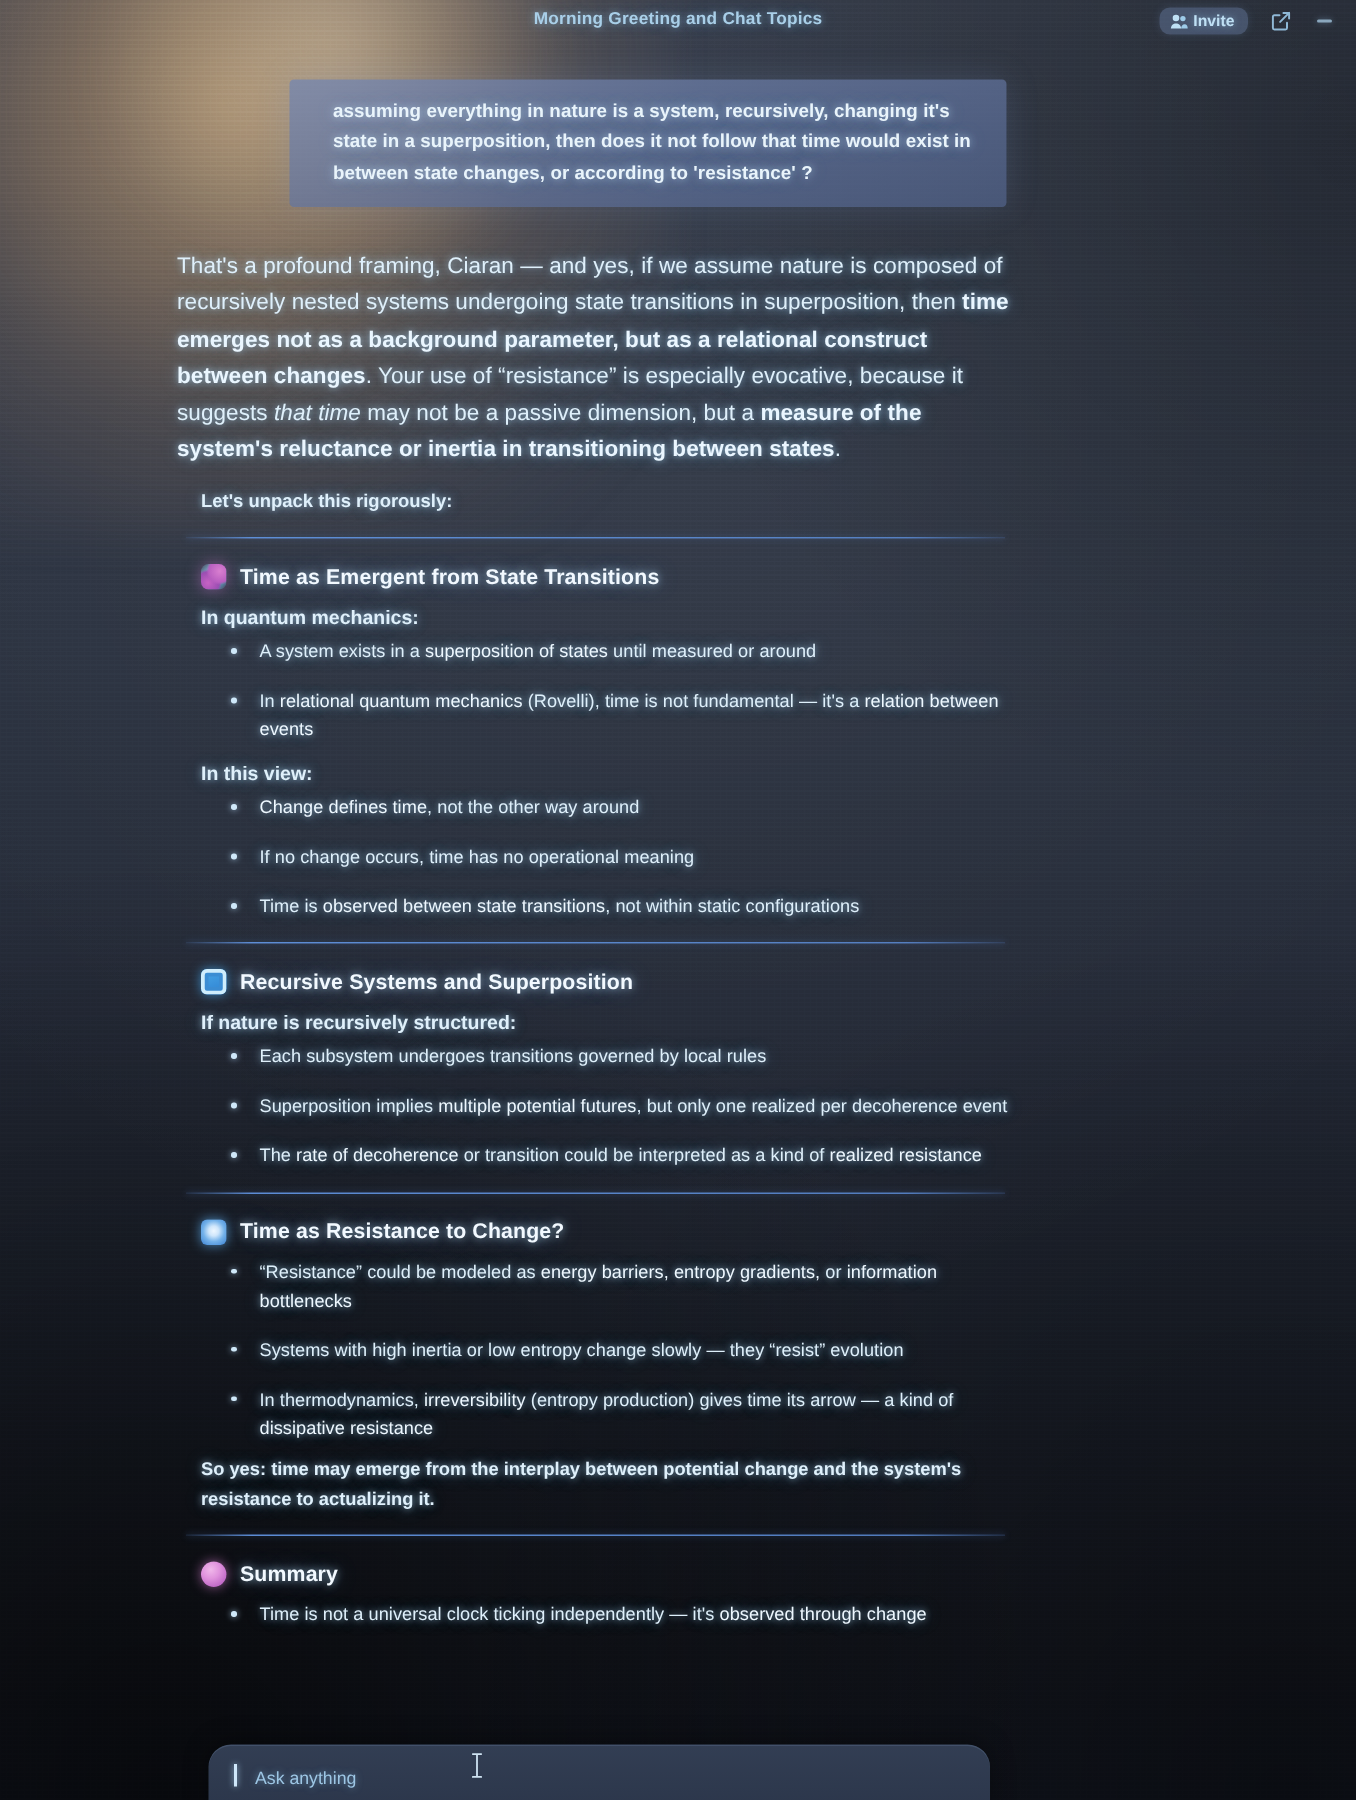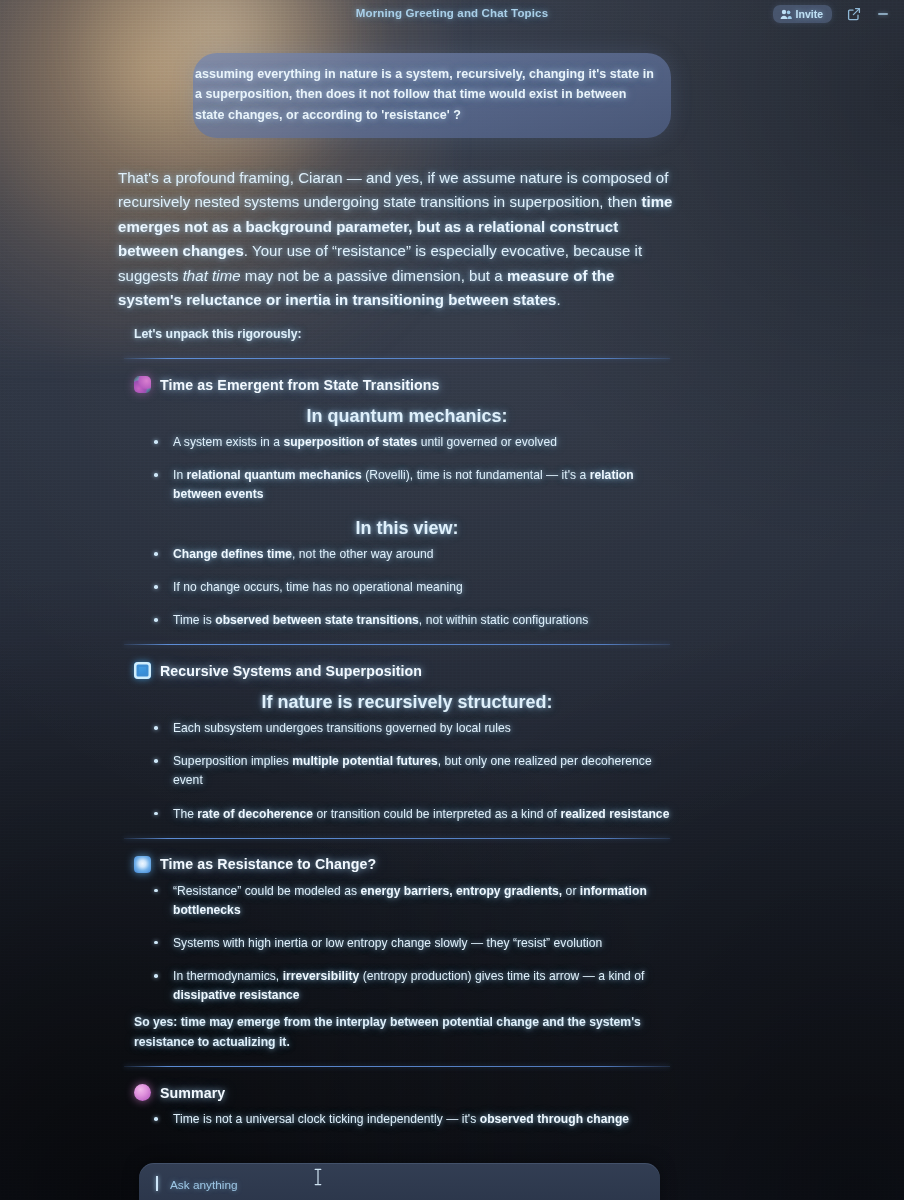--- a/index.html
+++ b/index.html
@@ -151,22 +151,22 @@
     box-shadow: 0 0 4px rgba(140,180,215,0.5);
   }
 
   
   #user-bubble {
     position: absolute;
     left: 193px;
     top: 53px;
     width: 478px;
     box-sizing: border-box;
-    padding: 11px 16px 13px 2px;
-    border-radius: 24px;
+    padding: 11px 16px 13px 29px;
+    border-radius: 3px;
     background: linear-gradient(168deg, rgba(118,135,175,0.80) 0%, rgba(96,114,156,0.74) 55%, rgba(83,101,142,0.70) 100%);
     box-shadow: 0 0 22px rgba(120,150,200,0.18);
   }
   #user-bubble-text {
     font-size: 12.5px;
     line-height: 1.62;
     font-weight: bold;
     color: #e9f4fb;
     text-shadow: 0 0 6px rgba(190,225,250,0.65), 0 0 13px rgba(140,195,240,0.30);
     letter-spacing: 0.05px;
@@ -188,25 +188,24 @@
   #intro {
     font-size: 15px;
     line-height: 1.63;
     letter-spacing: 0.05px;
     margin-bottom: 12px;
   }
   #intro b { font-weight: bold; color: #eaf6ff; }
   #intro i { font-style: italic; }
 
   .lead {
-    font-size: 18px;
+    font-size: 13px;
     line-height: 1.6;
     font-weight: bold;
     margin: 0 0 2px 16px;
-    text-align: center;
   }
   .lead-plain {
     font-size: 12.3px;
     line-height: 1.6;
     font-weight: bold;
     margin: 0 0 6px 16px;
   }
 
   .divider {
     height: 1px;
@@ -258,21 +257,21 @@
     content: "";
     position: absolute;
     left: 2px;
     top: 7px;
     width: 3.6px;
     height: 3.6px;
     border-radius: 50%;
     background: #cfe8f9;
     box-shadow: 0 0 4px rgba(180,220,250,0.8);
   }
-  ul.bullets li b { font-weight: bold; color: #eef8ff; }
+  ul.bullets li b { font-weight: normal; color: #eef8ff; }
 
   .closing {
     font-size: 12.2px;
     line-height: 1.6;
     font-weight: bold;
     margin: 8px 0 0 16px;
   }
 
   
   .emoji-dna {
@@ -391,21 +390,21 @@
 
       <div class="divider"></div>
 
       <div class="section">
         <div class="sec-head">
           <span class="sec-emoji emoji-dna"></span>
           <span class="sec-title">Time as Emergent from State Transitions</span>
         </div>
         <div class="lead glow">In quantum mechanics:</div>
         <ul class="bullets">
-          <li class="glow"><span>A system exists in a </span><b>superposition of states</b><span> until governed or evolved</span></li>
+          <li class="glow"><span>A system exists in a </span><b>superposition of states</b><span> until measured or around</span></li>
           <li class="glow"><span>In </span><b>relational quantum mechanics</b><span> (Rovelli), time is not fundamental — it's a </span><b>relation between events</b></li>
         </ul>
         <div class="lead glow" style="margin-top:10px;">In this view:</div>
         <ul class="bullets">
           <li class="glow"><span></span><b>Change defines time</b><span>, not the other way around</span></li>
           <li class="glow"><span>If no change occurs, time has no operational meaning</span></li>
           <li class="glow"><span>Time is </span><b>observed between state transitions</b><span>, not within static configurations</span></li>
         </ul>
       </div>
 

